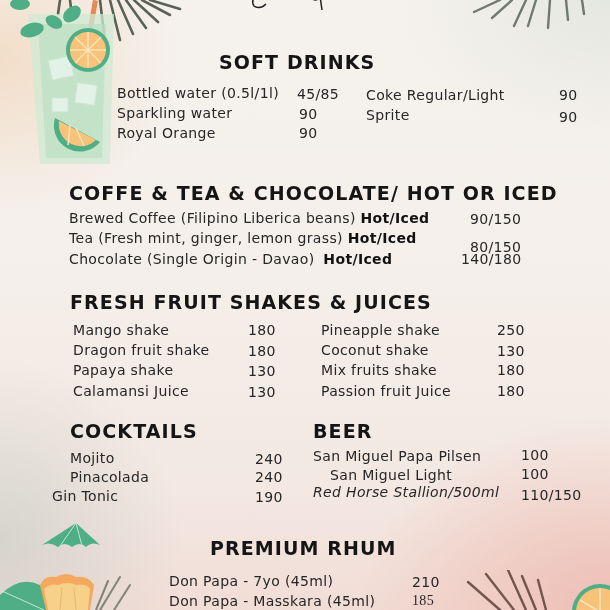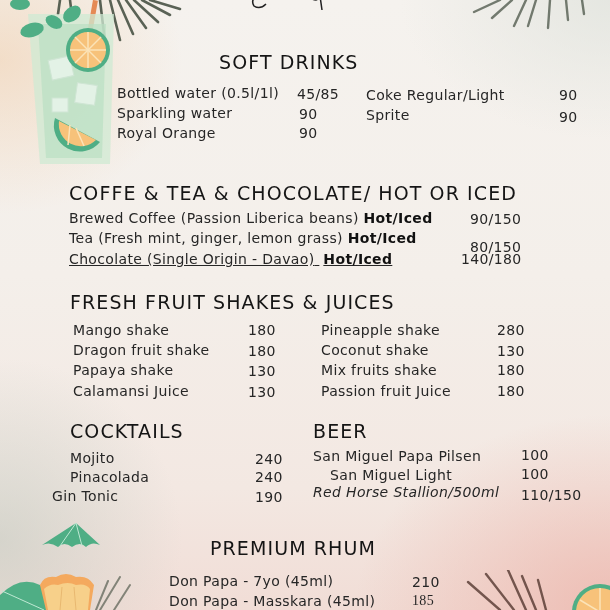--- a/index.html
+++ b/index.html
@@ -11,21 +11,21 @@
       background:
         radial-gradient(ellipse 260px 220px at 0px 60px, rgba(240,205,170,0.55), rgba(240,205,170,0) 70%),
         radial-gradient(ellipse 260px 260px at 0px 540px, rgba(190,200,190,0.55), rgba(190,200,190,0) 70%),
         radial-gradient(ellipse 340px 260px at 610px 610px, rgba(236,178,168,0.75), rgba(236,178,168,0) 75%),
         radial-gradient(ellipse 300px 200px at 610px 0px, rgba(225,228,222,0.8), rgba(225,228,222,0) 70%),
         linear-gradient(180deg, #f5f2ee 0%, #f4efea 45%, #f3e8e2 80%, #f1ddd6 100%);
     }
     .deco { position: absolute; pointer-events: none; }
     .heading {
       position: absolute;
-      font-weight: normal;
+      font-weight: bold;
       font-size: 19px;
       letter-spacing: 1.1px;
       color: #151515;
       white-space: nowrap;
     }
     .item {
       position: absolute;
       font-size: 14px;
       letter-spacing: 0.35px;
       color: #262626;
@@ -163,50 +163,50 @@
 <div class="price" style="left:299px;top:125px;">90</div>
 
 <div class="item" style="left:366px;top:87px;">Coke Regular/Light</div>
 <div class="price" style="left:559px;top:87px;">90</div>
 <div class="item" style="left:366px;top:107px;">Sprite</div>
 <div class="price" style="left:559px;top:109px;">90</div>
 
 <div class="heading" style="left:69px;top:182px;">COFFE &amp; TEA &amp; CHOCOLATE/ HOT OR ICED</div>
 
 <div class="item" style="left:69px;top:210px;">
-  <span>Brewed Coffee (Passion Liberica beans)</span>
+  <span>Brewed Coffee (Filipino Liberica beans)</span>
   <span class="bold">Hot/Iced</span>
 </div>
 <div class="price" style="left:470px;top:211px;">90/150</div>
 
 <div class="item" style="left:69px;top:230px;">
   <span>Tea (Fresh mint, ginger, lemon grass)</span>
   <span class="bold">Hot/Iced</span>
 </div>
 <div class="price" style="left:470px;top:231px;margin-top:8px;">80/150</div>
 
-<div class="item" style="left:69px;top:251px;text-decoration:underline;">
+<div class="item" style="left:69px;top:251px;">
   <span>Chocolate (Single Origin - Davao)</span>
   <span class="bold" style="margin-left:4px;">Hot/Iced</span>
 </div>
 <div class="price" style="left:461px;top:251px;">140/180</div>
 
 <div class="heading" style="left:70px;top:291px;">FRESH FRUIT SHAKES &amp; JUICES</div>
 
 <div class="item" style="left:73px;top:322px;">Mango shake</div>
 <div class="price" style="left:248px;top:322px;">180</div>
 <div class="item" style="left:73px;top:342px;">Dragon fruit shake</div>
 <div class="price" style="left:248px;top:343px;">180</div>
 <div class="item" style="left:73px;top:362px;">Papaya shake</div>
 <div class="price" style="left:248px;top:363px;">130</div>
 <div class="item" style="left:73px;top:383px;">Calamansi Juice</div>
 <div class="price" style="left:248px;top:384px;">130</div>
 
 <div class="item" style="left:321px;top:322px;">Pineapple shake</div>
-<div class="price" style="left:497px;top:322px;">280</div>
+<div class="price" style="left:497px;top:322px;">250</div>
 <div class="item" style="left:321px;top:342px;">Coconut shake</div>
 <div class="price" style="left:497px;top:343px;">130</div>
 <div class="item" style="left:321px;top:362px;">Mix fruits shake</div>
 <div class="price" style="left:497px;top:362px;">180</div>
 <div class="item" style="left:321px;top:383px;">Passion fruit Juice</div>
 <div class="price" style="left:497px;top:383px;">180</div>
 
 <div class="heading" style="left:70px;top:420px;">COCKTAILS</div>
 
 <div class="item" style="left:70px;top:450px;">Mojito</div>

